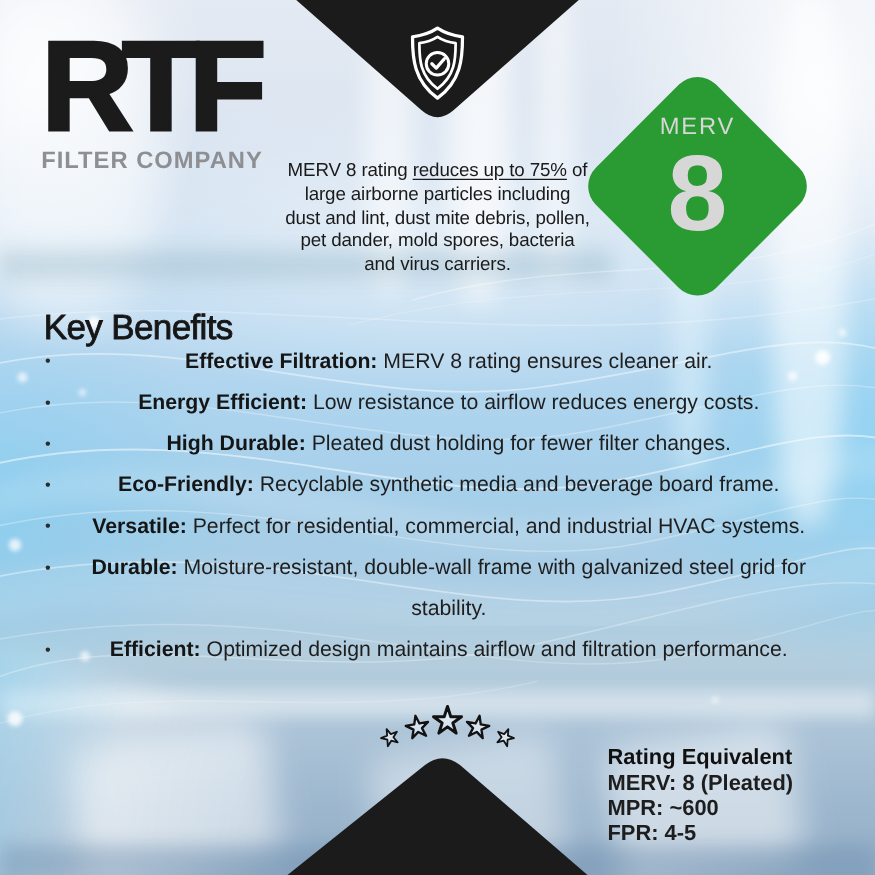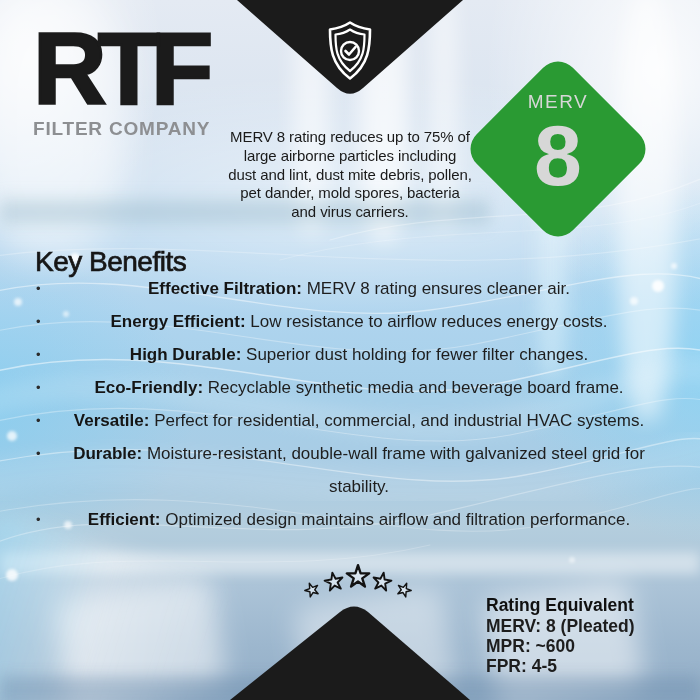--- a/index.html
+++ b/index.html
@@ -58,21 +58,21 @@
     margin-top:6px;font-size:19px;font-weight:bold;letter-spacing:.8px;color:#8d8f92;
   }
   
   .banner{position:absolute;left:220px;top:0;width:260px;height:104px;}
   .shield{position:absolute;left:324px;top:19px;width:52px;height:63px;}
   
   .intro{
     position:absolute;left:228px;top:113px;width:244px;
     text-align:center;font-size:15px;line-height:18.8px;color:#1a1a1a;letter-spacing:-.1px;
   }
-  .intro .u{text-underline-offset:2px;}
+  .intro .u{text-decoration:underline;text-underline-offset:2px;}
   
   .diamond{
     position:absolute;left:490px;top:81px;width:136px;height:136px;
     background:#2a9a33;border-radius:21px;transform:rotate(45deg);
   }
   .diamond-text{
     position:absolute;left:478px;top:88px;width:160px;height:130px;
     display:flex;flex-direction:column;align-items:center;color:#d7d7d7;text-align:center;
   }
   .diamond-merv{font-size:19px;font-weight:normal;letter-spacing:1.5px;line-height:28px;}
@@ -177,21 +177,21 @@
   <div class="diamond"></div>
   <div class="diamond-text">
     <div class="diamond-merv">MERV</div>
     <div class="diamond-num">8</div>
   </div>
 
   <h1 class="kb-heading">Key Benefits</h1>
   <ul class="benefits">
     <li><span class="b-label">Effective Filtration:</span> <span class="b-text">MERV 8 rating ensures cleaner air.</span></li>
     <li><span class="b-label">Energy Efficient:</span> <span class="b-text">Low resistance to airflow reduces energy costs.</span></li>
-    <li><span class="b-label">High Durable:</span> <span class="b-text">Superior dust holding for fewer filter changes.</span></li>
+    <li><span class="b-label">High Durable:</span> <span class="b-text">Pleated dust holding for fewer filter changes.</span></li>
     <li><span class="b-label">Eco-Friendly:</span> <span class="b-text">Recyclable synthetic media and beverage board frame.</span></li>
     <li><span class="b-label">Versatile:</span> <span class="b-text">Perfect for residential, commercial, and industrial HVAC systems.</span></li>
     <li><span class="b-label">Durable:</span> <span class="b-text">Moisture-resistant, double-wall frame with galvanized steel grid for stability.</span></li>
     <li><span class="b-label">Efficient:</span> <span class="b-text">Optimized design maintains airflow and filtration performance.</span></li>
   </ul>
 
   <svg class="stars" viewBox="0 0 156 42" aria-hidden="true">
     <defs>
       <path id="star" d="M0,-10 L2.23,-3.07 L9.51,-3.09 L3.61,1.17 L5.88,8.09 L0,3.8 L-5.88,8.09 L-3.61,1.17 L-9.51,-3.09 L-2.23,-3.07 Z"></path>
     </defs>

